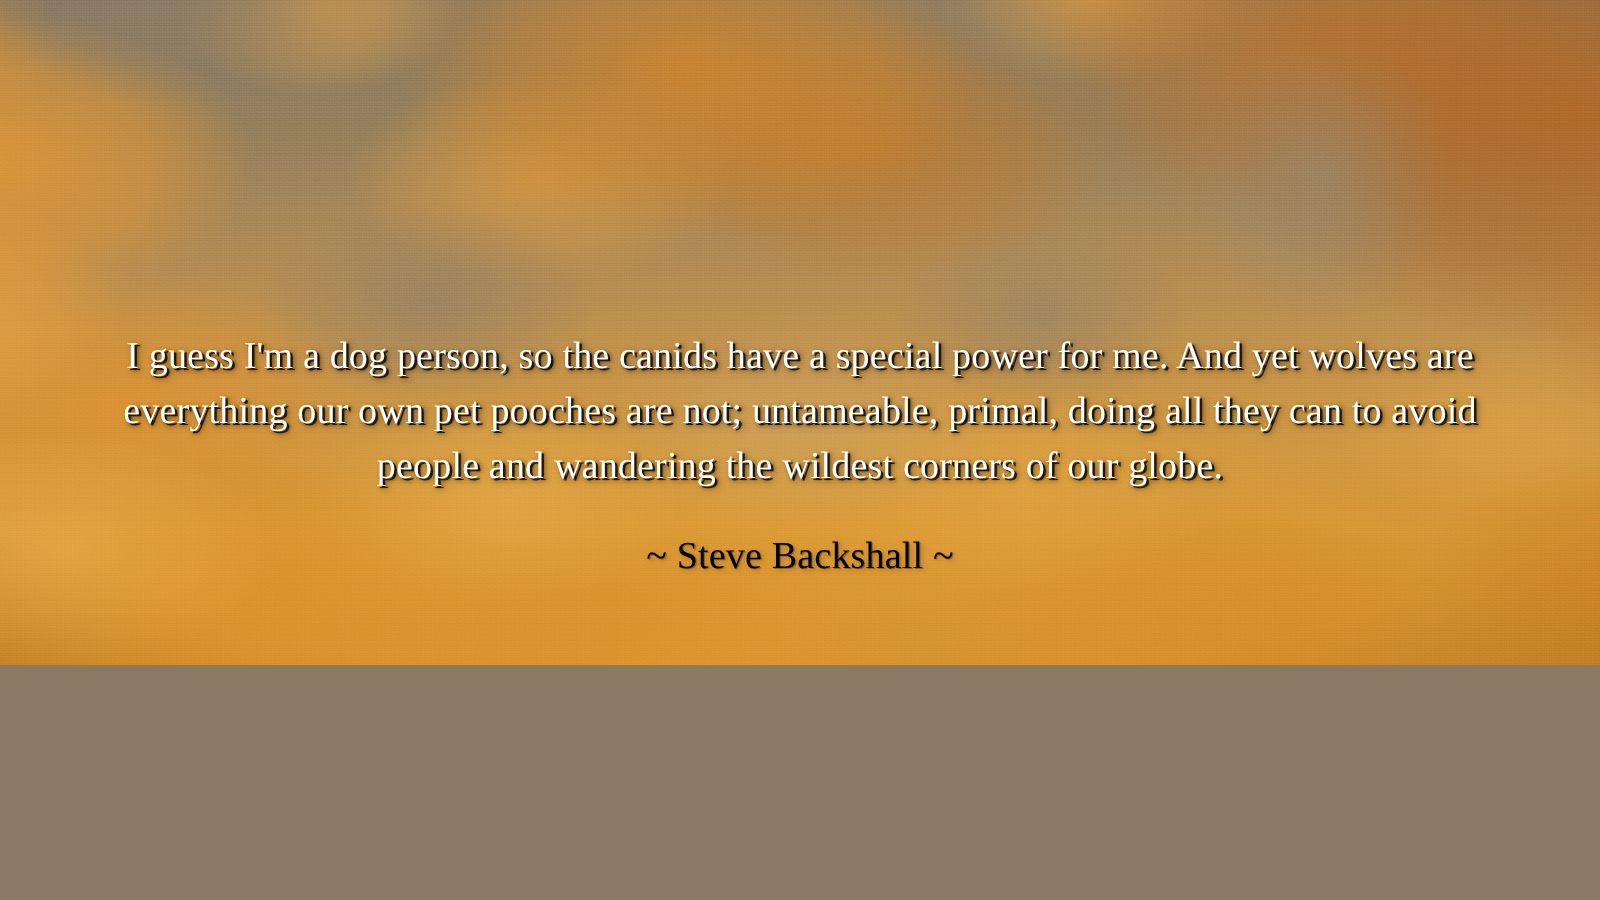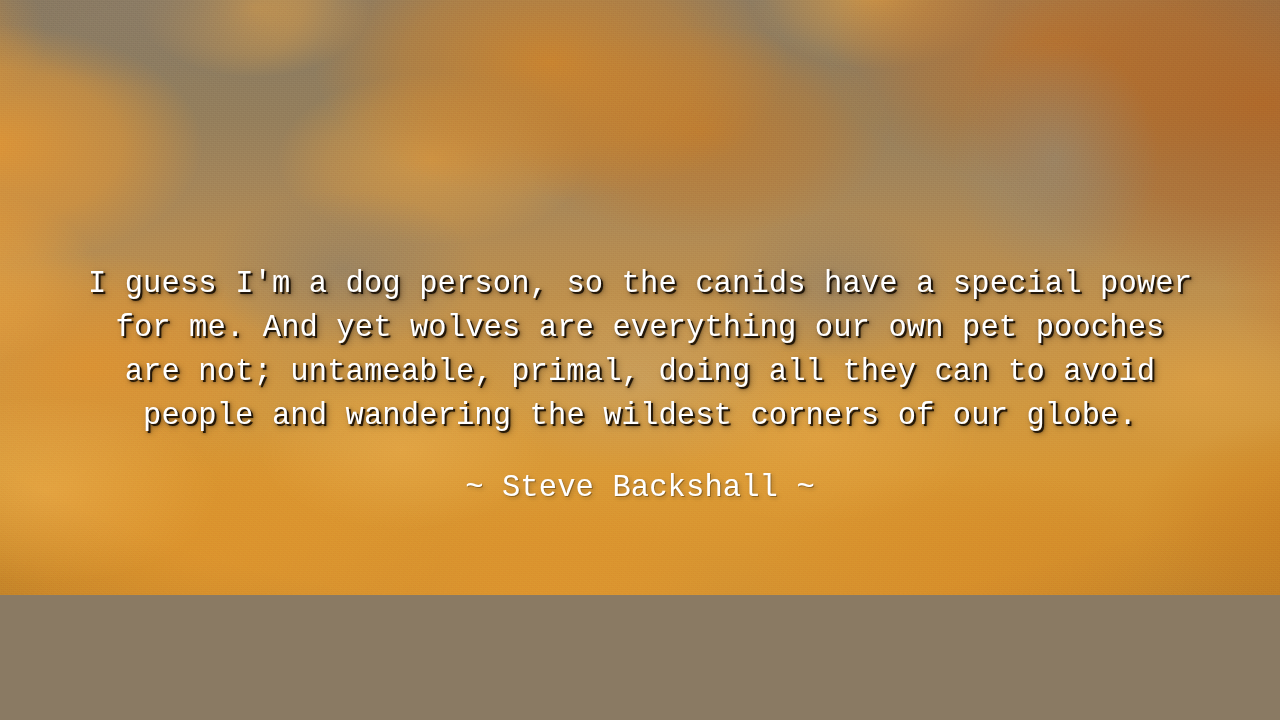--- a/index.html
+++ b/index.html
@@ -8,23 +8,23 @@
     padding: 0;
     width: 1280px;
     height: 720px;
     overflow: hidden;
     background: #8a7a63;
   }
 
   #stage {
     position: relative;
     width: 1280px;
-    height: 595px;
+    height: 532px;
     overflow: hidden;
-    font-family: Liberation Mono, monospace;
+    font-family: Liberation Serif, serif;
   }
 
   
   .sky-base {
     position: absolute;
     inset: 0;
     background:
       linear-gradient(
         to bottom,
         #8a7b64 0%,
@@ -141,21 +141,21 @@
     text-shadow:
        2px 2px 0   rgba(20,12,4,.85),
        2px 2px 3px rgba(20,12,4,.55),
        3px 3px 6px rgba(20,12,4,.35);
     white-space: pre-line;
   }
 
   .attribution {
     margin: 0;
     padding-top: 30px;
-    color: #ffffff;
+    color: #000000;
     font-size: 30.5px;
     line-height: 40px;
     font-weight: 400;
     letter-spacing: .1px;
     text-shadow:
        1px 1px 0   rgba(20,12,4,.30),
        2px 2px 4px rgba(20,12,4,.22);
   }
 </style>
 </head>

